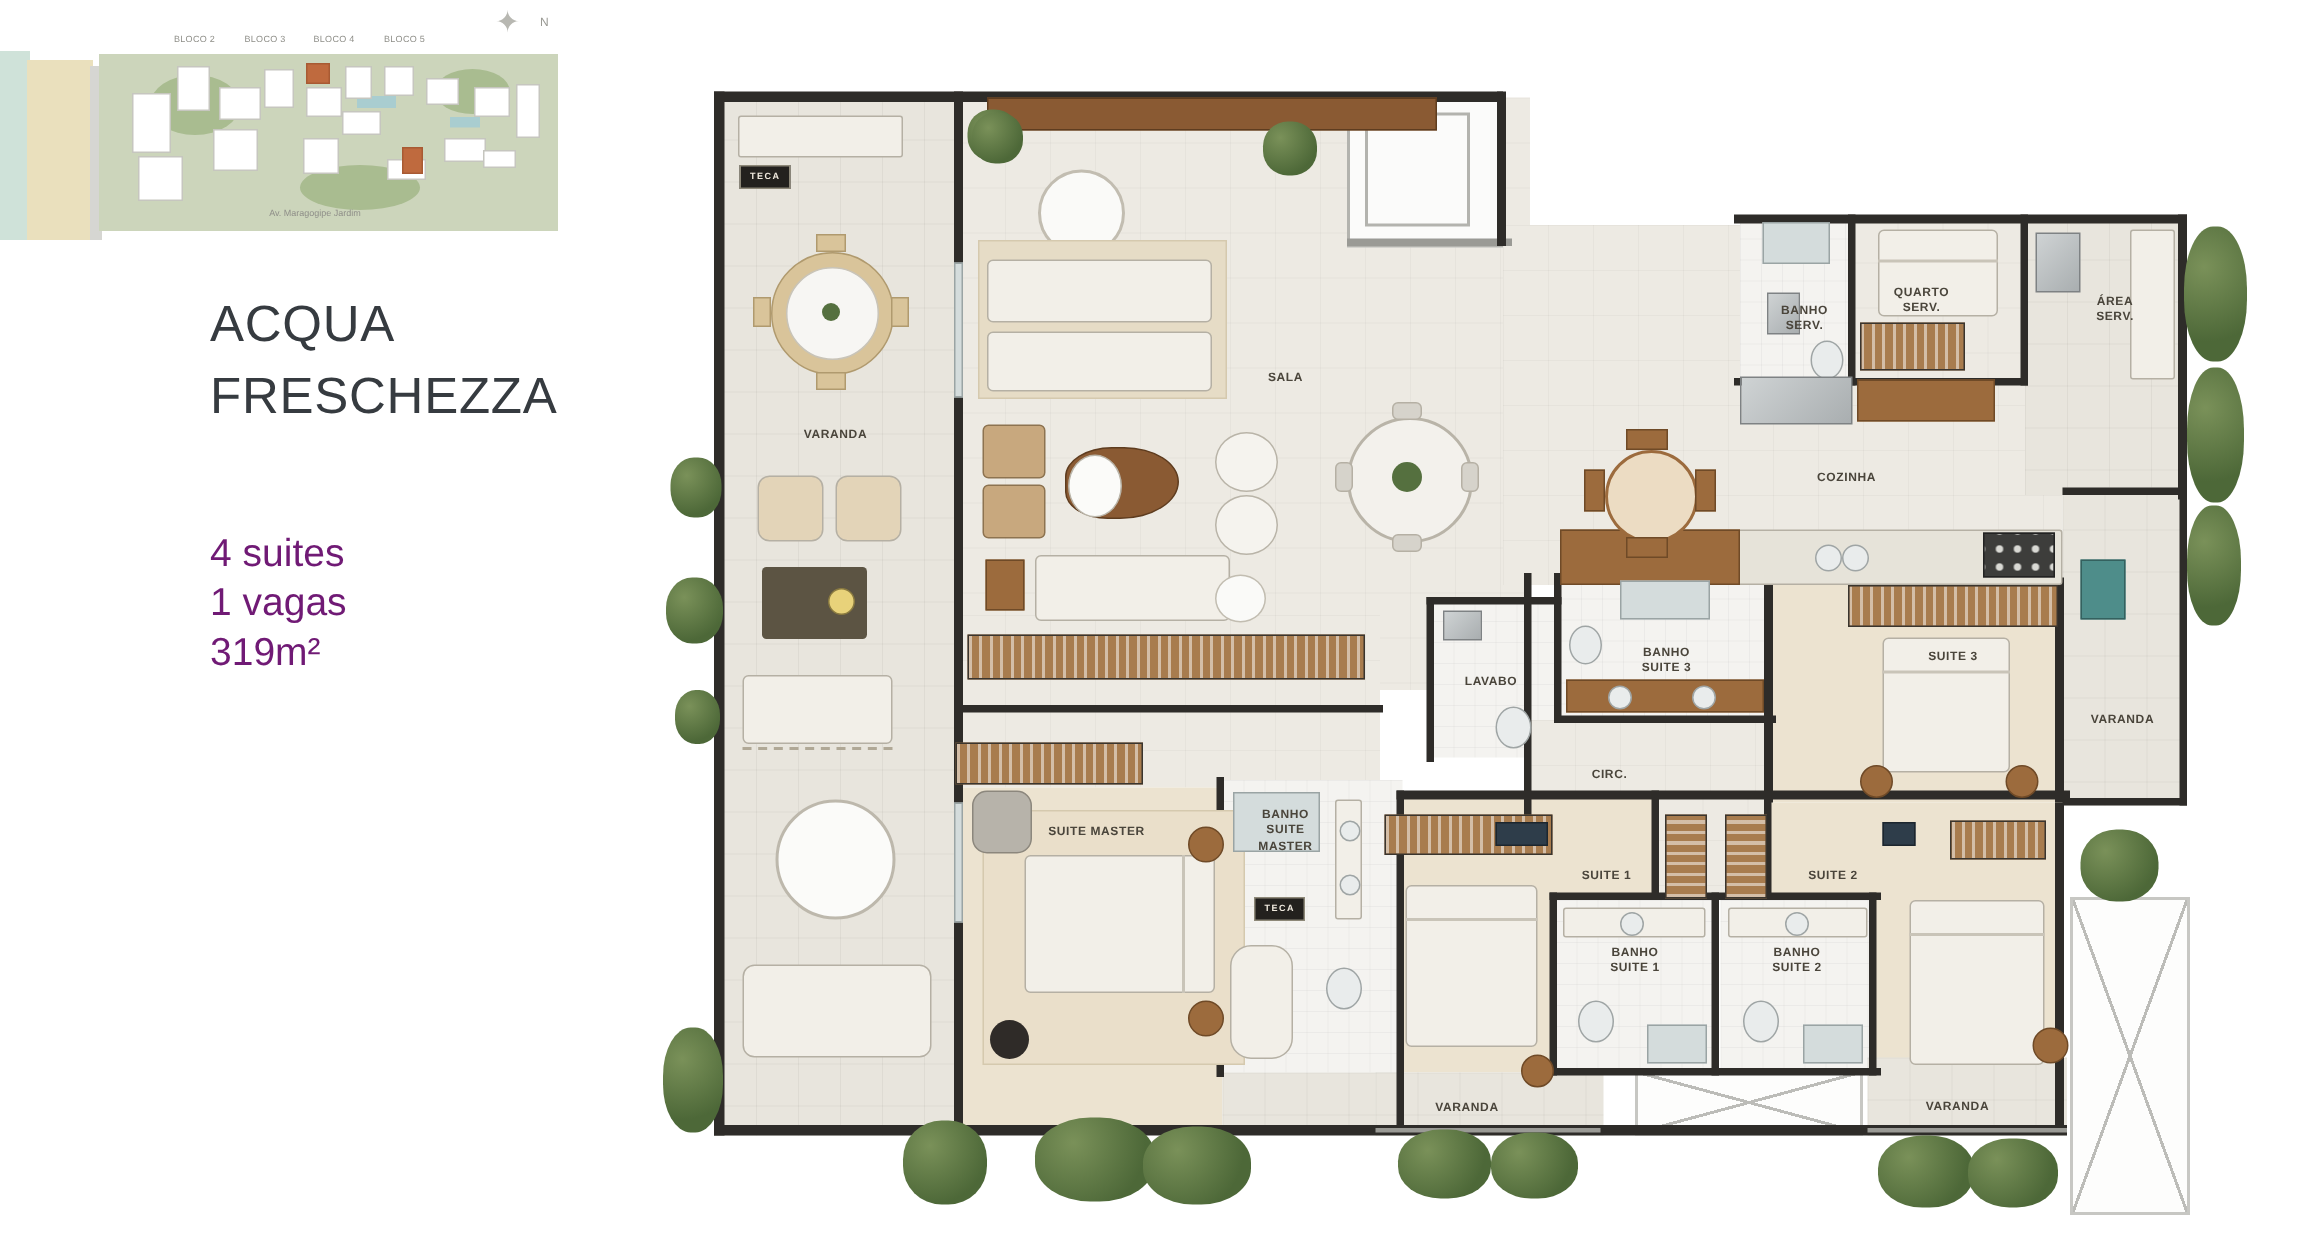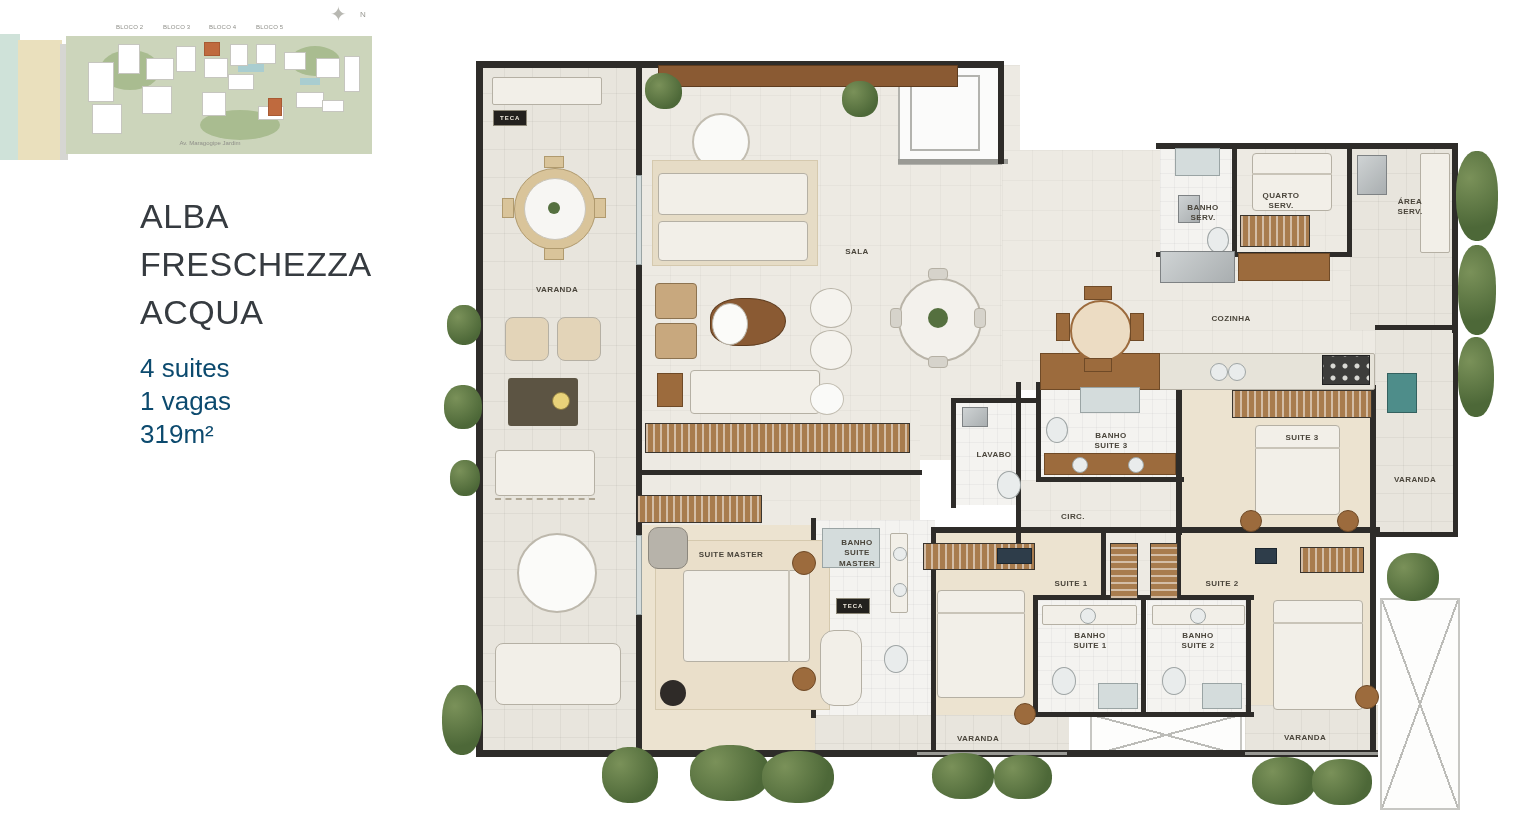--- a/index.html
+++ b/index.html
@@ -17,21 +17,21 @@
   .gblob{position:absolute;background:#a9bc90;border-radius:50%;}
   .bloco-lbl{position:absolute;font-size:6px;color:#8f8f89;letter-spacing:.2px;top:24px;}
   #street-lbl{position:absolute;left:150px;top:140px;width:120px;text-align:center;
       font-size:6px;color:#8f8f89;}
   #compass{position:absolute;left:330px;top:2px;font-size:20px;color:#b8b8b2;}
   #compass-n{position:absolute;left:360px;top:10px;font-size:8px;color:#9a9a94;}
 
   #title{position:absolute;left:140px;top:192px;font-size:34px;line-height:48px;
       color:#363b40;letter-spacing:.5px;font-weight:400;}
   #specs{position:absolute;left:140px;top:352px;font-size:26px;line-height:33px;
-      color:#0c4a6e;font-weight:400;}
+      color:#701a75;font-weight:400;}
   #apto{position:absolute;left:110px;top:742px;font-size:34px;color:#45494d;
       letter-spacing:1.5px;font-weight:400;}
 
   
   #plan{left:462px;top:55px;width:1005px;height:760px;}
   .wall{position:absolute;background:#2e2c29;}
   .gwall{position:absolute;background:#9a9a95;}
   .tile{position:absolute;background-color:#e8e5dd;
     background-image:linear-gradient(rgba(0,0,0,.045) 1px,transparent 1px),
       linear-gradient(90deg,rgba(0,0,0,.045) 1px,transparent 1px);
@@ -117,23 +117,22 @@
     <div id="bloco-row">
         <span class="bloco-lbl" style="left: 116px;">BLOCO 2</span>
         <span class="bloco-lbl" style="left: 163px;">BLOCO 3</span>
         <span class="bloco-lbl" style="left: 209px;">BLOCO 4</span>
         <span class="bloco-lbl" style="left: 256px;">BLOCO 5</span>
       </div>
     <div id="street-lbl">Av. Maragogipe Jardim</div>
   </div>
 
   <div id="title">
-    <div>ALBA</div>
+    <div>ACQUA</div>
     <div>FRESCHEZZA</div>
-    <div>ACQUA</div>
   </div>
   <div id="specs">
     <div>4 suites</div>
     <div>1 vagas</div>
     <div>319m²</div>
   </div>
 </div>
 
 <div id="plan" class="abs">
 

